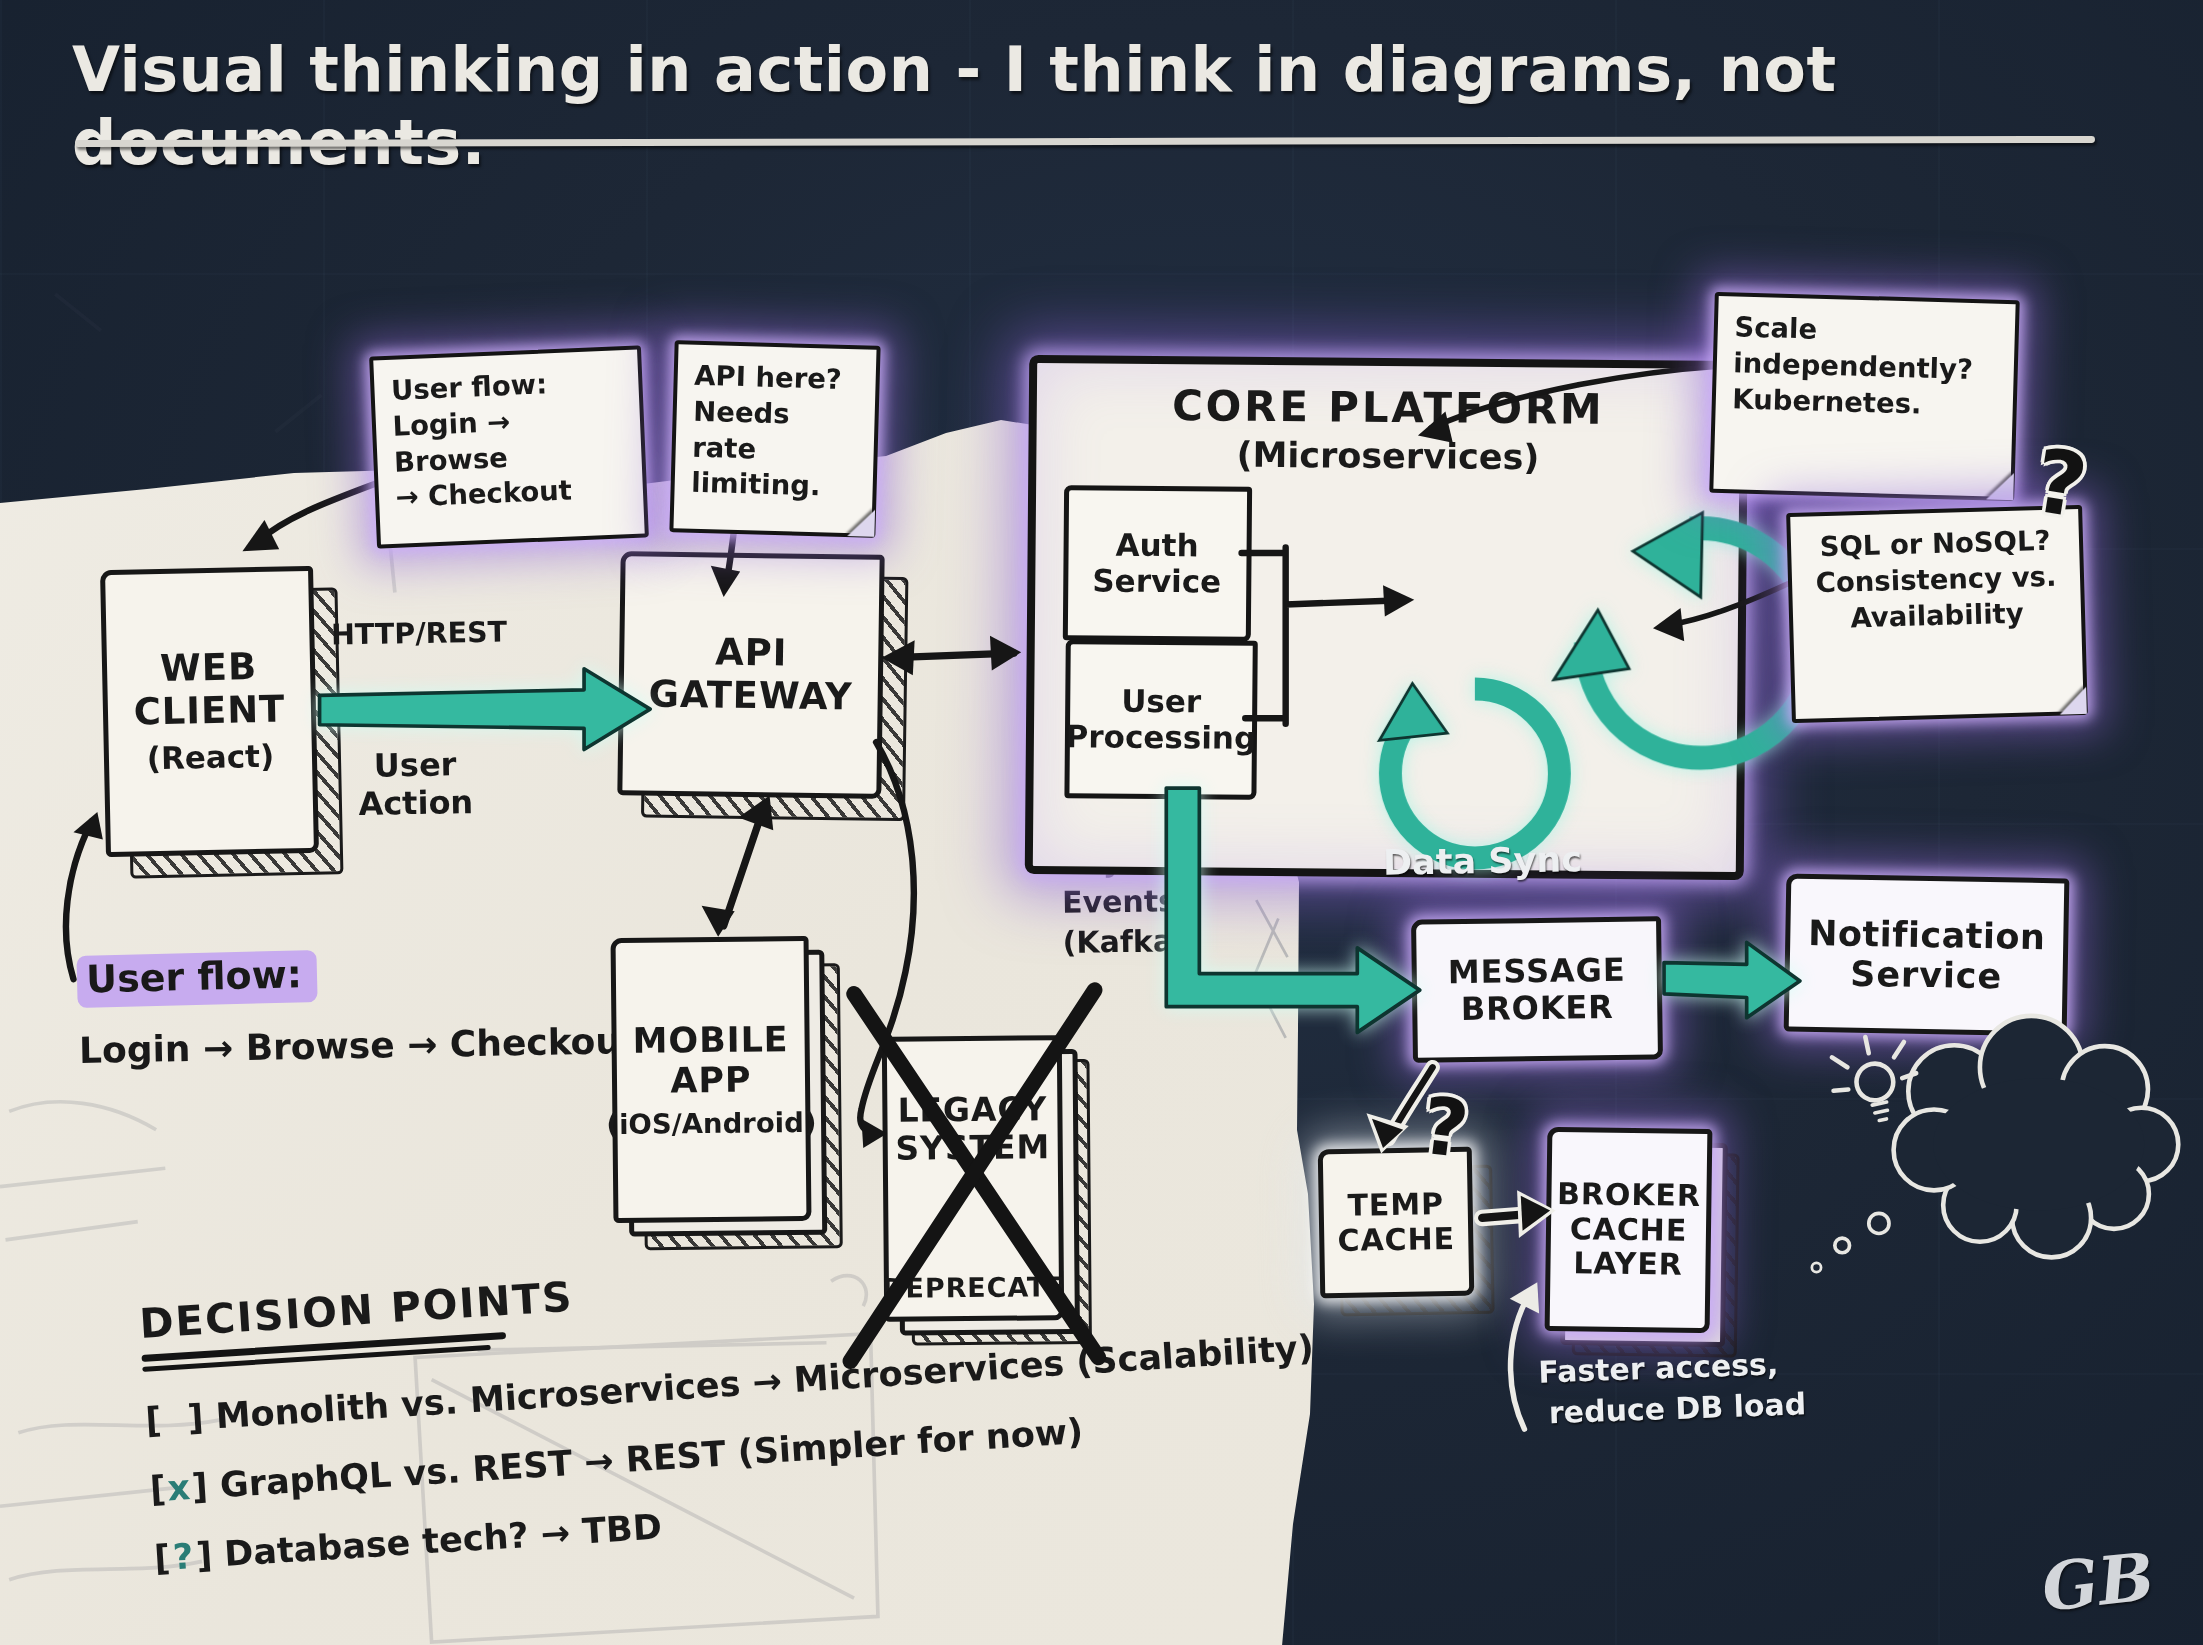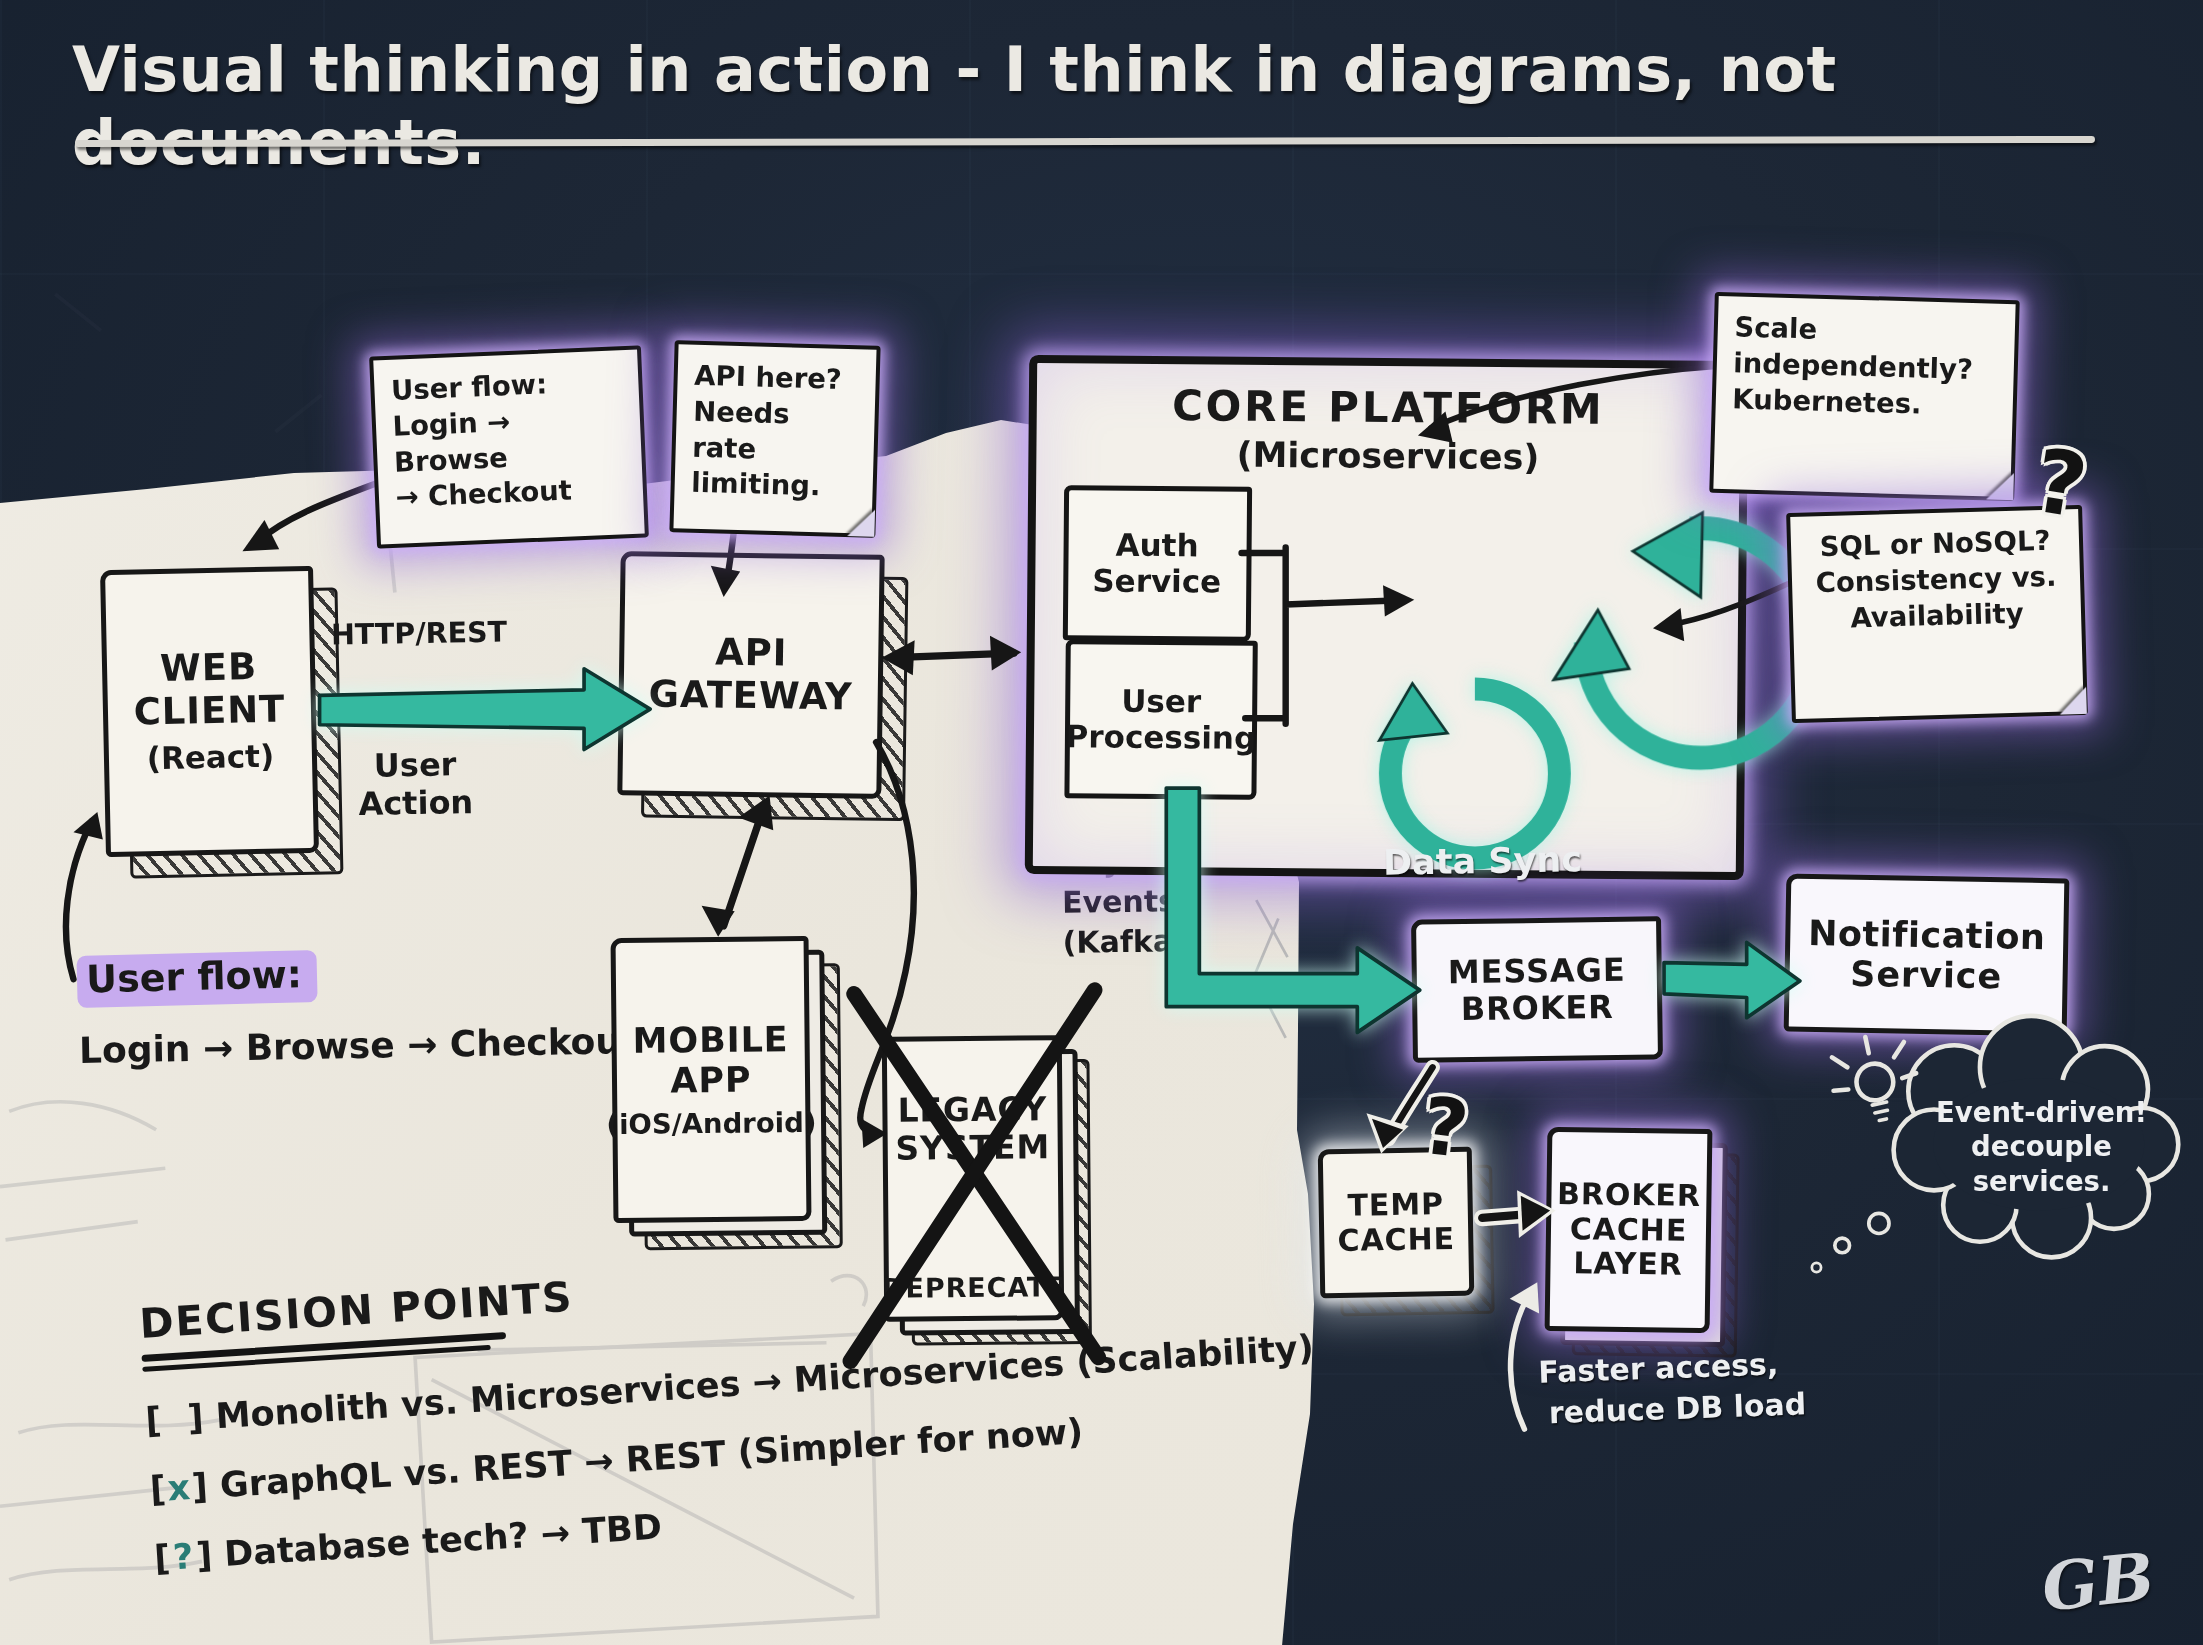--- a/index.html
+++ b/index.html
@@ -237,25 +237,20 @@
     <div class="dp-item">
       <span class="dp-br">[</span><span class="dp-mark">x</span><span class="dp-br">]</span>
       <span>GraphQL vs. REST → REST (Simpler for now)</span>
     </div>
     <div class="dp-item">
       <span class="dp-br">[</span><span class="dp-mark">?</span><span class="dp-br">]</span>
       <span>Database tech? → TBD</span>
     </div>
   </div>
 
-  <div class="cloud-text">
-    <div>Event-driven!</div>
-    <div>decouple</div>
-    <div>services.</div>
-  </div>
   <div class="sig">GB</div>
 
   <svg class="svglayer" width="2204" height="1646" viewBox="0 0 2400 1792">
 
     <g style="filter:drop-shadow(0 0 10px rgba(205,255,246,.75));" stroke="#0e3530" stroke-width="4" fill="#35b9a0" stroke-linejoin="round">
       <polygon points="348,757 636,751 636,728 708,772 636,816 636,793 348,789"></polygon>
       <path d="M1270 858 L1306 858 L1306 1060 L1478 1060 L1478 1032 L1546 1078 L1478 1124 L1478 1096 L1270 1096 Z"></path>
       <polygon points="1812,1048 1902,1050 1902,1026 1960,1068 1902,1108 1902,1086 1812,1082"></polygon>
     </g>
 

